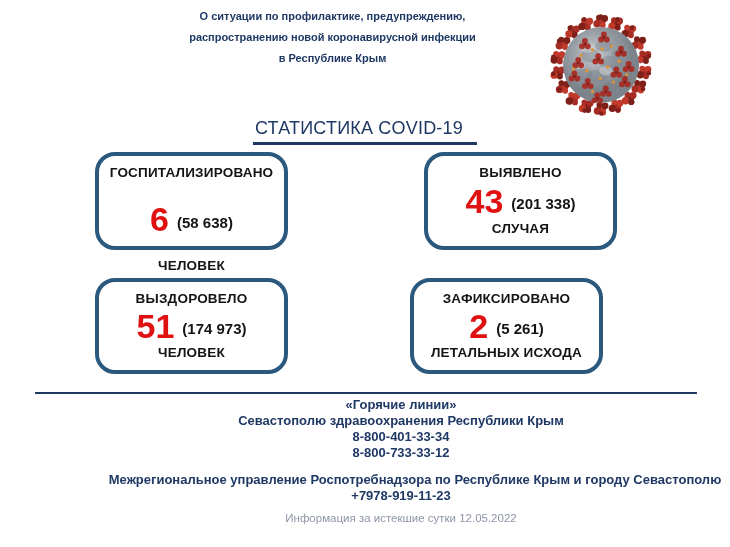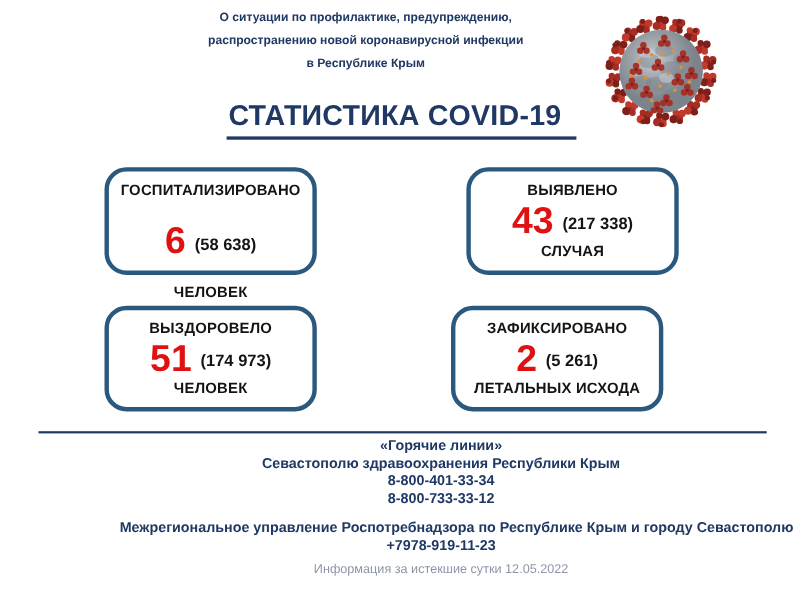--- a/index.html
+++ b/index.html
@@ -16,22 +16,22 @@
   
   .header-block{
     position:absolute;left:60px;top:6px;width:545px;text-align:center;
     color:var(--navy);font-weight:bold;font-size:11px;line-height:21px;
   }
   
   .virus{position:absolute;left:536px;top:8px;width:132px;height:114px;}
   
   .title-wrap{position:absolute;left:0;top:90px;width:730px;text-align:center;}
   .page-title{
-    display:inline-block;color:var(--navy);font-weight:bold;font-size:26px;
-    border-bottom:3px solid var(--navy);padding:0 14px 3px 2px;letter-spacing:.2px;
+    display:inline-block;color:var(--navy);font-weight:normal;font-size:18px;
+    border-bottom:3px solid var(--navy);padding:0 14px 3px 2px;letter-spacing:.2px;margin-top:28px;
   }
   
   .stat-box{
     position:absolute;width:193px;height:98px;background:#fff;
     border:4px solid var(--border-blue);border-radius:20px;
     display:flex;flex-direction:column;align-items:center;justify-content:space-between;
     padding:9px 4px 10px 4px;
   }
   .pos-a{left:95px;top:152px;gap:24px;}
   .pos-b{left:410px;top:152px;margin-left:14px;}
@@ -273,21 +273,21 @@
       <span class="stat-num">6</span>
       <span class="stat-total">(58 638)</span>
     </div>
     <div class="stat-bottom">ЧЕЛОВЕК</div>
   </div>
 
   <div class="stat-box pos-b">
     <div class="stat-top">ВЫЯВЛЕНО</div>
     <div class="stat-mid">
       <span class="stat-num">43</span>
-      <span class="stat-total">(217 338)</span>
+      <span class="stat-total">(201 338)</span>
     </div>
     <div class="stat-bottom">СЛУЧАЯ</div>
   </div>
 
   <div class="stat-box pos-c">
     <div class="stat-top">ВЫЗДОРОВЕЛО</div>
     <div class="stat-mid">
       <span class="stat-num">51</span>
       <span class="stat-total">(174 973)</span>
     </div>

